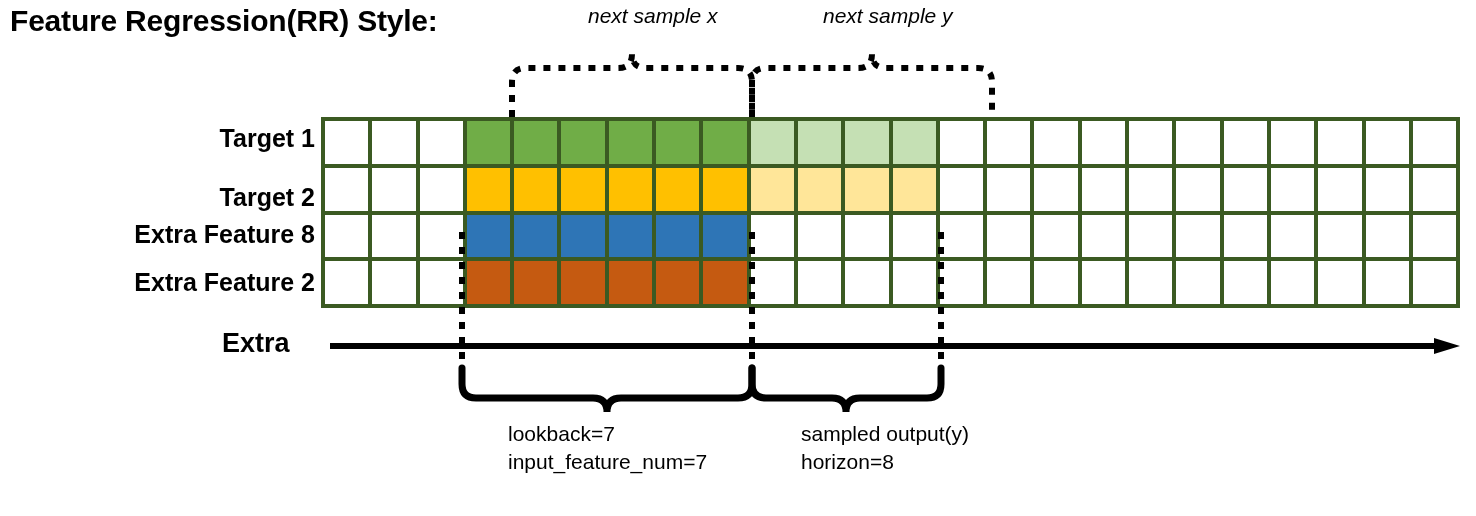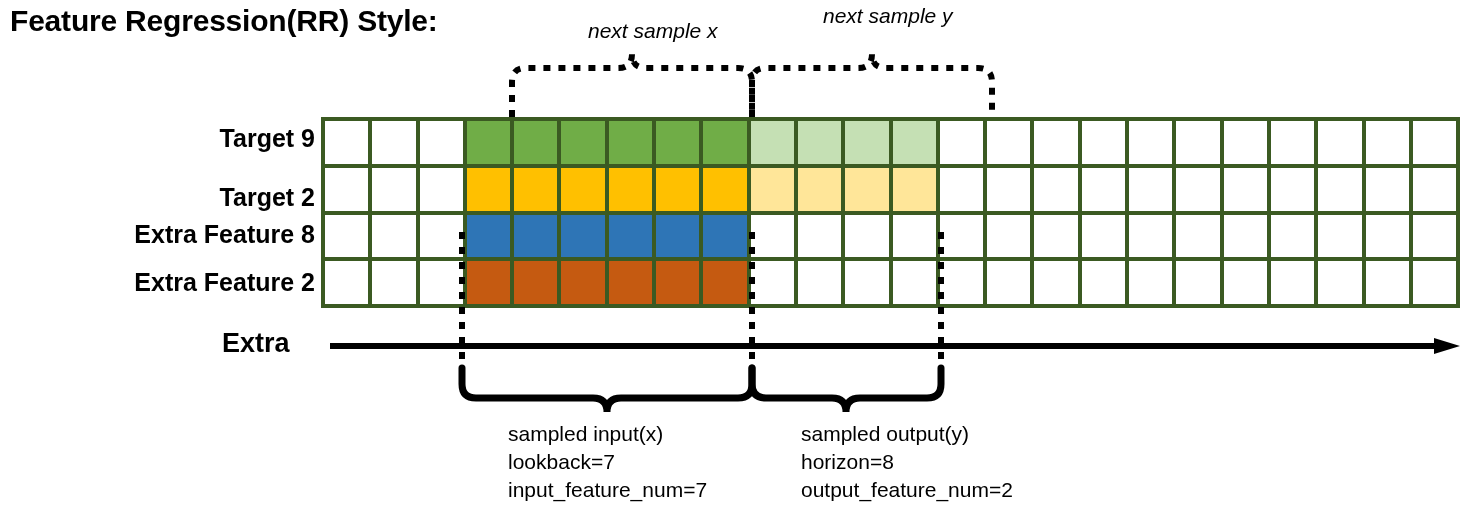--- a/index.html
+++ b/index.html
@@ -60,21 +60,21 @@
     font-size:21px;color:#000;
     line-height:1.33;white-space:nowrap;
   }
   .brace-caption div{white-space:nowrap;}
 </style>
 </head>
 <body>
 
 <div id="page-title">Feature Regression(RR) Style:</div>
 
-<div class="row-label" style="top:126px;">Target 9</div>
+<div class="row-label" style="top:126px;">Target 1</div>
 <div class="row-label" style="top:185px;margin-left:28px;">Target 2</div>
 <div class="row-label" style="top:222px;">Extra Feature 8</div>
 <div class="row-label" style="top:270px;">Extra Feature 2</div>
 
 <div id="grid" style="background: rgb(59, 90, 34);">
     <div class="grid-row">
       <div class="cell" style="background: rgb(255, 255, 255);"></div>
       <div class="cell" style="background: rgb(255, 255, 255);"></div>
       <div class="cell" style="background: rgb(255, 255, 255);"></div>
       <div class="cell" style="background: rgb(112, 173, 71);"></div>
@@ -178,21 +178,21 @@
       <div class="cell" style="background: rgb(255, 255, 255);"></div>
     </div>
   </div>
 
 <div id="time-label">Extra</div>
 <svg id="time-axis" viewBox="0 0 1130 16">
   <line x1="0" y1="8" x2="1112" y2="8" stroke="#000" stroke-width="6"></line>
   <polygon points="1104,0 1130,8 1104,16" fill="#000"></polygon>
 </svg>
 
-<div class="annot-top-label" style="left:588px;margin-top:15px;">next sample x</div>
+<div class="annot-top-label" style="left:588px;">next sample x</div>
 <div class="annot-top-label" style="left:823px;">next sample y</div>
 
 <svg id="annot-top" viewBox="0 0 1476 516">
 
   <path d="M 512,117 L 512,82 Q 512,68 526,68 L 618,68 Q 632,68 632,54 Q 632,68 646,68 L 738,68 Q 752,68 752,82 L 752,117" fill="none" stroke="#000" stroke-width="6" stroke-dasharray="7 8" stroke-linecap="butt"></path>
 
   <path d="M 752,117 L 752,82 Q 752,68 766,68 L 858,68 Q 872,68 872,54 Q 872,68 886,68 L 978,68 Q 992,68 992,82 L 992,117" fill="none" stroke="#000" stroke-width="6" stroke-dasharray="7 8" stroke-linecap="butt"></path>
 </svg>
 
 <svg id="annot-bottom" viewBox="0 0 1476 516">
@@ -200,21 +200,19 @@
   <line x1="462" y1="232" x2="462" y2="372" stroke="#000" stroke-width="6" stroke-dasharray="7 8"></line>
   <line x1="752" y1="232" x2="752" y2="372" stroke="#000" stroke-width="6" stroke-dasharray="7 8"></line>
   <line x1="941" y1="232" x2="941" y2="372" stroke="#000" stroke-width="6" stroke-dasharray="7 8"></line>
 
   <path d="M 462,368 L 462,384 Q 462,398 476,398 L 593,398 Q 607,398 607,412 Q 607,398 621,398 L 738,398 Q 752,398 752,384 L 752,368" fill="none" stroke="#000" stroke-width="7" stroke-linecap="round"></path>
 
   <path d="M 752,368 L 752,384 Q 752,398 766,398 L 832,398 Q 846,398 846,412 Q 846,398 860,398 L 927,398 Q 941,398 941,384 L 941,368" fill="none" stroke="#000" stroke-width="7" stroke-linecap="round"></path>
 </svg>
 
 <div class="brace-caption" style="left:508px;">
-  <div>sampled input(x)</div>
   <div>lookback=7</div>
   <div>input_feature_num=7</div>
 </div>
 <div class="brace-caption" style="left:773px;margin-left:28px;">
   <div>sampled output(y)</div>
   <div>horizon=8</div>
-  <div>output_feature_num=2</div>
 </div>
 
 </body></html>

